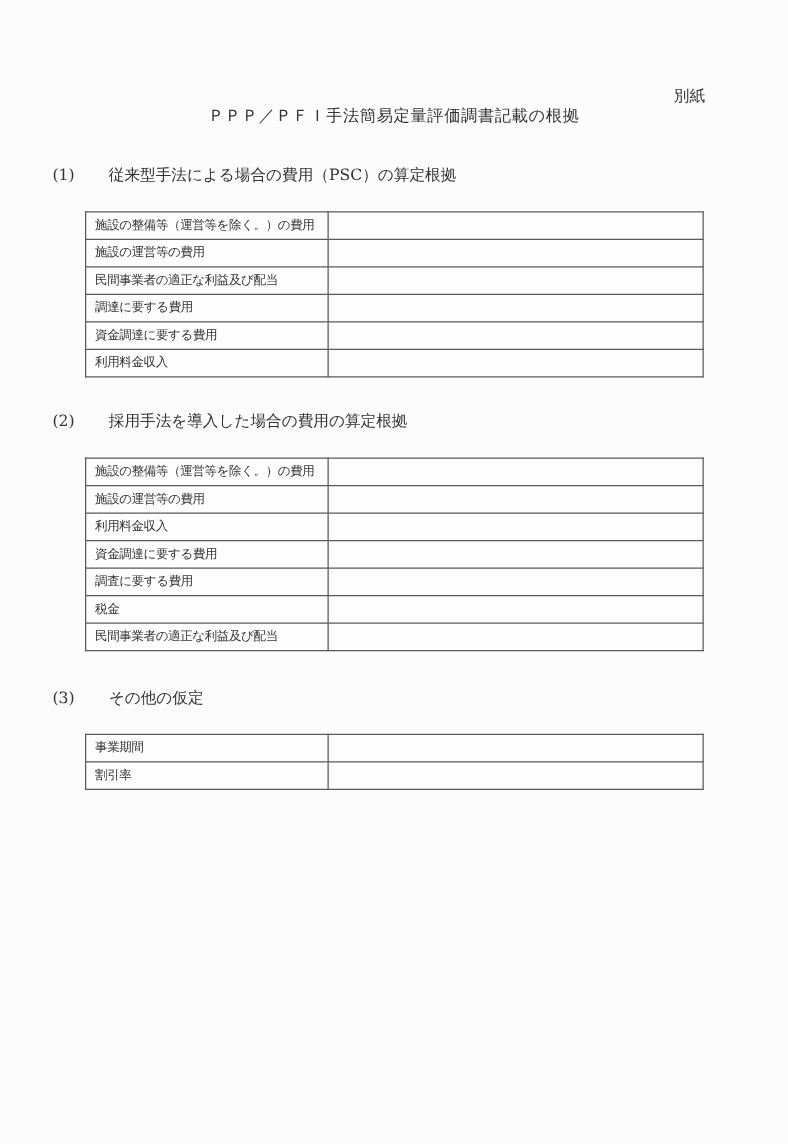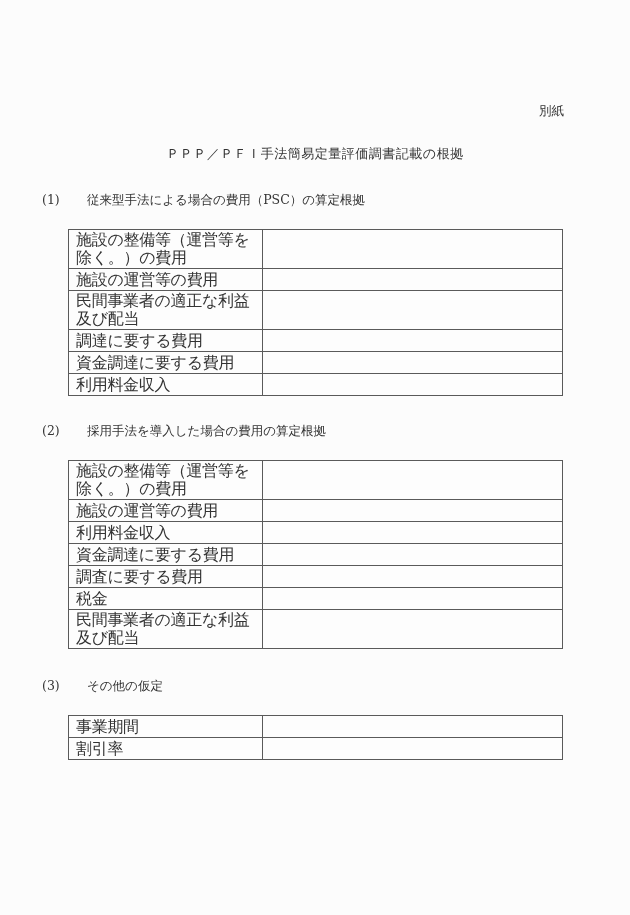--- a/index.html
+++ b/index.html
@@ -15,28 +15,27 @@
     color: #333333;
     -webkit-font-smoothing: antialiased;
   }
   .page {
     width: 630px;
     height: 915px;
     position: relative;
     box-sizing: border-box;
   }
   .corner-label {
-    padding-top: 102px;
+    padding-top: 68px;
     padding-right: 66px;
     text-align: right;
     font-size: 12.5px;
     line-height: 17px;
   }
   .doc-title {
-    margin-top: 26px;
     text-align: center;
     font-size: 13px;
     line-height: 18px;
     letter-spacing: 0.5px;
   }
   .section-heading {
     margin: 28px 0 0 42px;
     font-size: 12.5px;
     line-height: 18px;
   }
@@ -47,21 +46,21 @@
   }
   table.form-table {
     margin: 20px 0 0 68px;
     width: 494px;
     border-collapse: collapse;
     table-layout: fixed;
     background: #fdfdfd;
   }
   table.form-table td {
     border: 1px solid #5a5a5a;
-    font-size: 16px;
+    font-size: 10px;
     line-height: 18px;
     padding: 1px 4px 1px 7px;
     height: 19px;
     vertical-align: middle;
     letter-spacing: -0.3px;
     word-break: break-all;
   }
   table.form-table col.c-label { width: 194px; }
   table.form-table col.c-value { width: 300px; }
   .sec2 { margin-top: 26px; }

